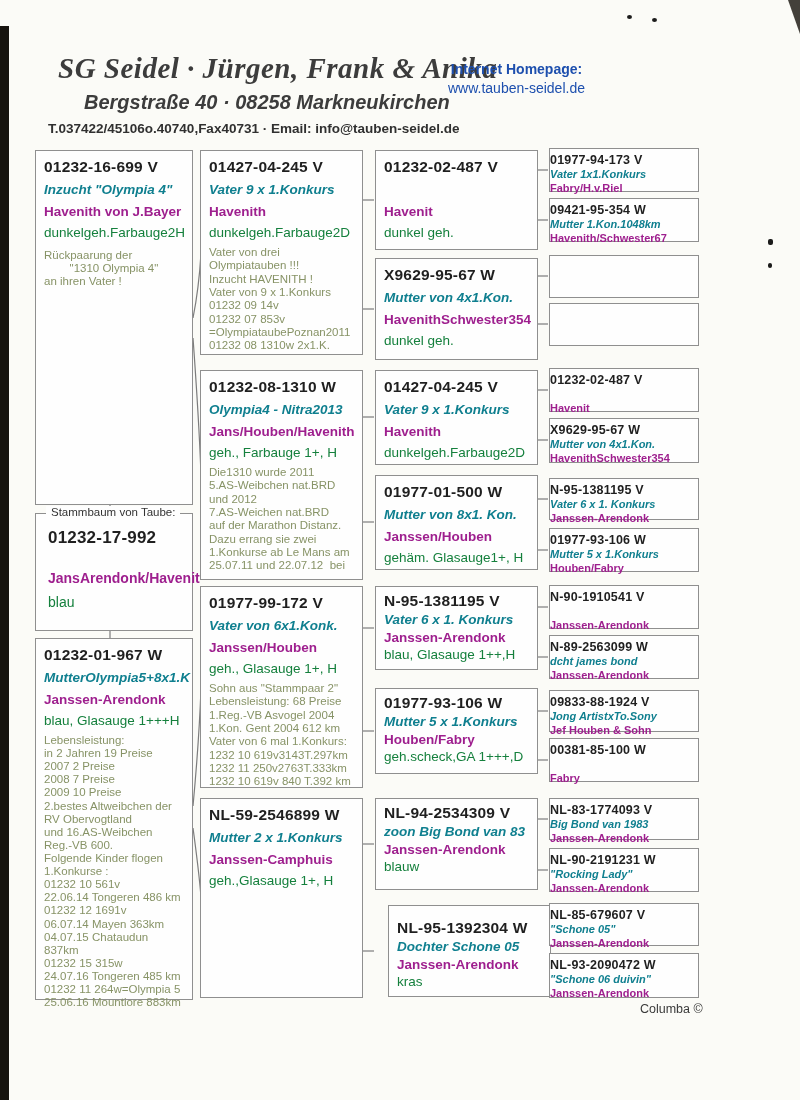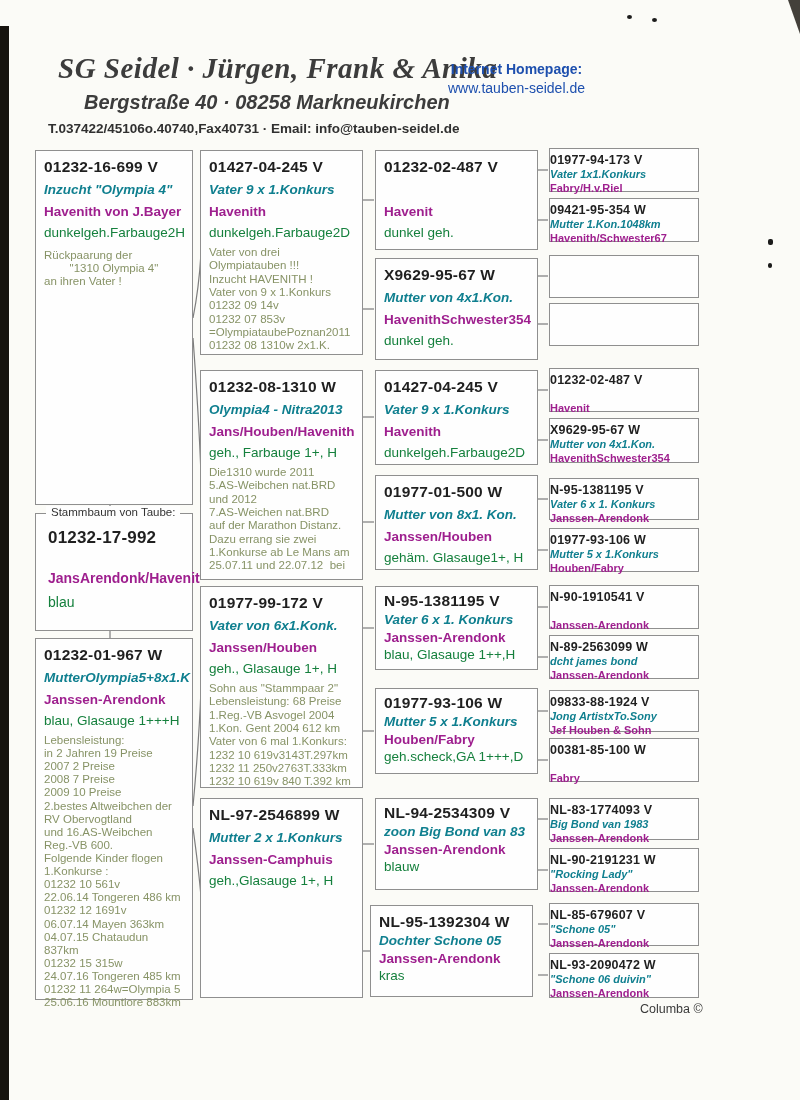--- a/index.html
+++ b/index.html
@@ -177,21 +177,21 @@
     <div class="notes" style="margin-top:6px;">Sohn aus "Stammpaar 2"
 Lebensleistung: 68 Preise
 1.Reg.-VB Asvogel 2004
 1.Kon. Gent 2004 612 km
 Vater von 6 mal 1.Konkurs:
 1232 10 619v3143T.297km
 1232 11 250v2763T.333km
 1232 10 619v 840 T.392 km</div>
   </div>
   <div class="box g2" style="left:200px;top:798px;width:163px;height:200px;">
-    <div class="ring">NL-97-2546899 W</div>
+    <div class="ring">NL-59-2546899 W</div>
     <div class="title">Mutter 2 x 1.Konkurs</div>
     <div class="strain">Janssen-Camphuis</div>
     <div class="desc">geh.,Glasauge 1+, H</div>
   </div>
 
   <div class="box g3" style="left:375px;top:150px;width:163px;height:100px;">
     <div class="ring">01232-02-487 V</div>
     <div class="title"></div>
     <div class="strain">Havenit</div>
     <div class="desc">dunkel geh.</div>
@@ -225,21 +225,21 @@
     <div class="title" style="margin-top:2px;">Mutter 5 x 1.Konkurs</div>
     <div class="strain" style="margin-top:2px;">Houben/Fabry</div>
     <div class="desc" style="margin-top:2px;">geh.scheck,GA 1+++,D</div>
   </div>
   <div class="box g3" style="left:375px;top:798px;width:163px;height:92px;padding-top:5px;">
     <div class="ring">NL-94-2534309 V</div>
     <div class="title" style="margin-top:2px;">zoon Big Bond van 83</div>
     <div class="strain" style="margin-top:2px;">Janssen-Arendonk</div>
     <div class="desc" style="margin-top:2px;">blauw</div>
   </div>
-  <div class="box g3" style="left:370px;top:905px;width:163px;height:92px;padding-top:7px;">
+  <div class="box g3" style="left:388px;top:905px;width:163px;height:92px;padding-top:13px;">
     <div class="ring">NL-95-1392304 W</div>
     <div class="title" style="margin-top:2px;">Dochter Schone 05</div>
     <div class="strain" style="margin-top:2px;">Janssen-Arendonk</div>
     <div class="desc" style="margin-top:2px;">kras</div>
   </div>
 
   <div class="box g4" style="left:549px;top:148px;width:150px;height:44px;">
     <div class="ring">01977-94-173 V</div>
     <div class="title">Vater 1x1.Konkurs</div>
     <div class="strain">Fabry/H.v.Riel</div>

